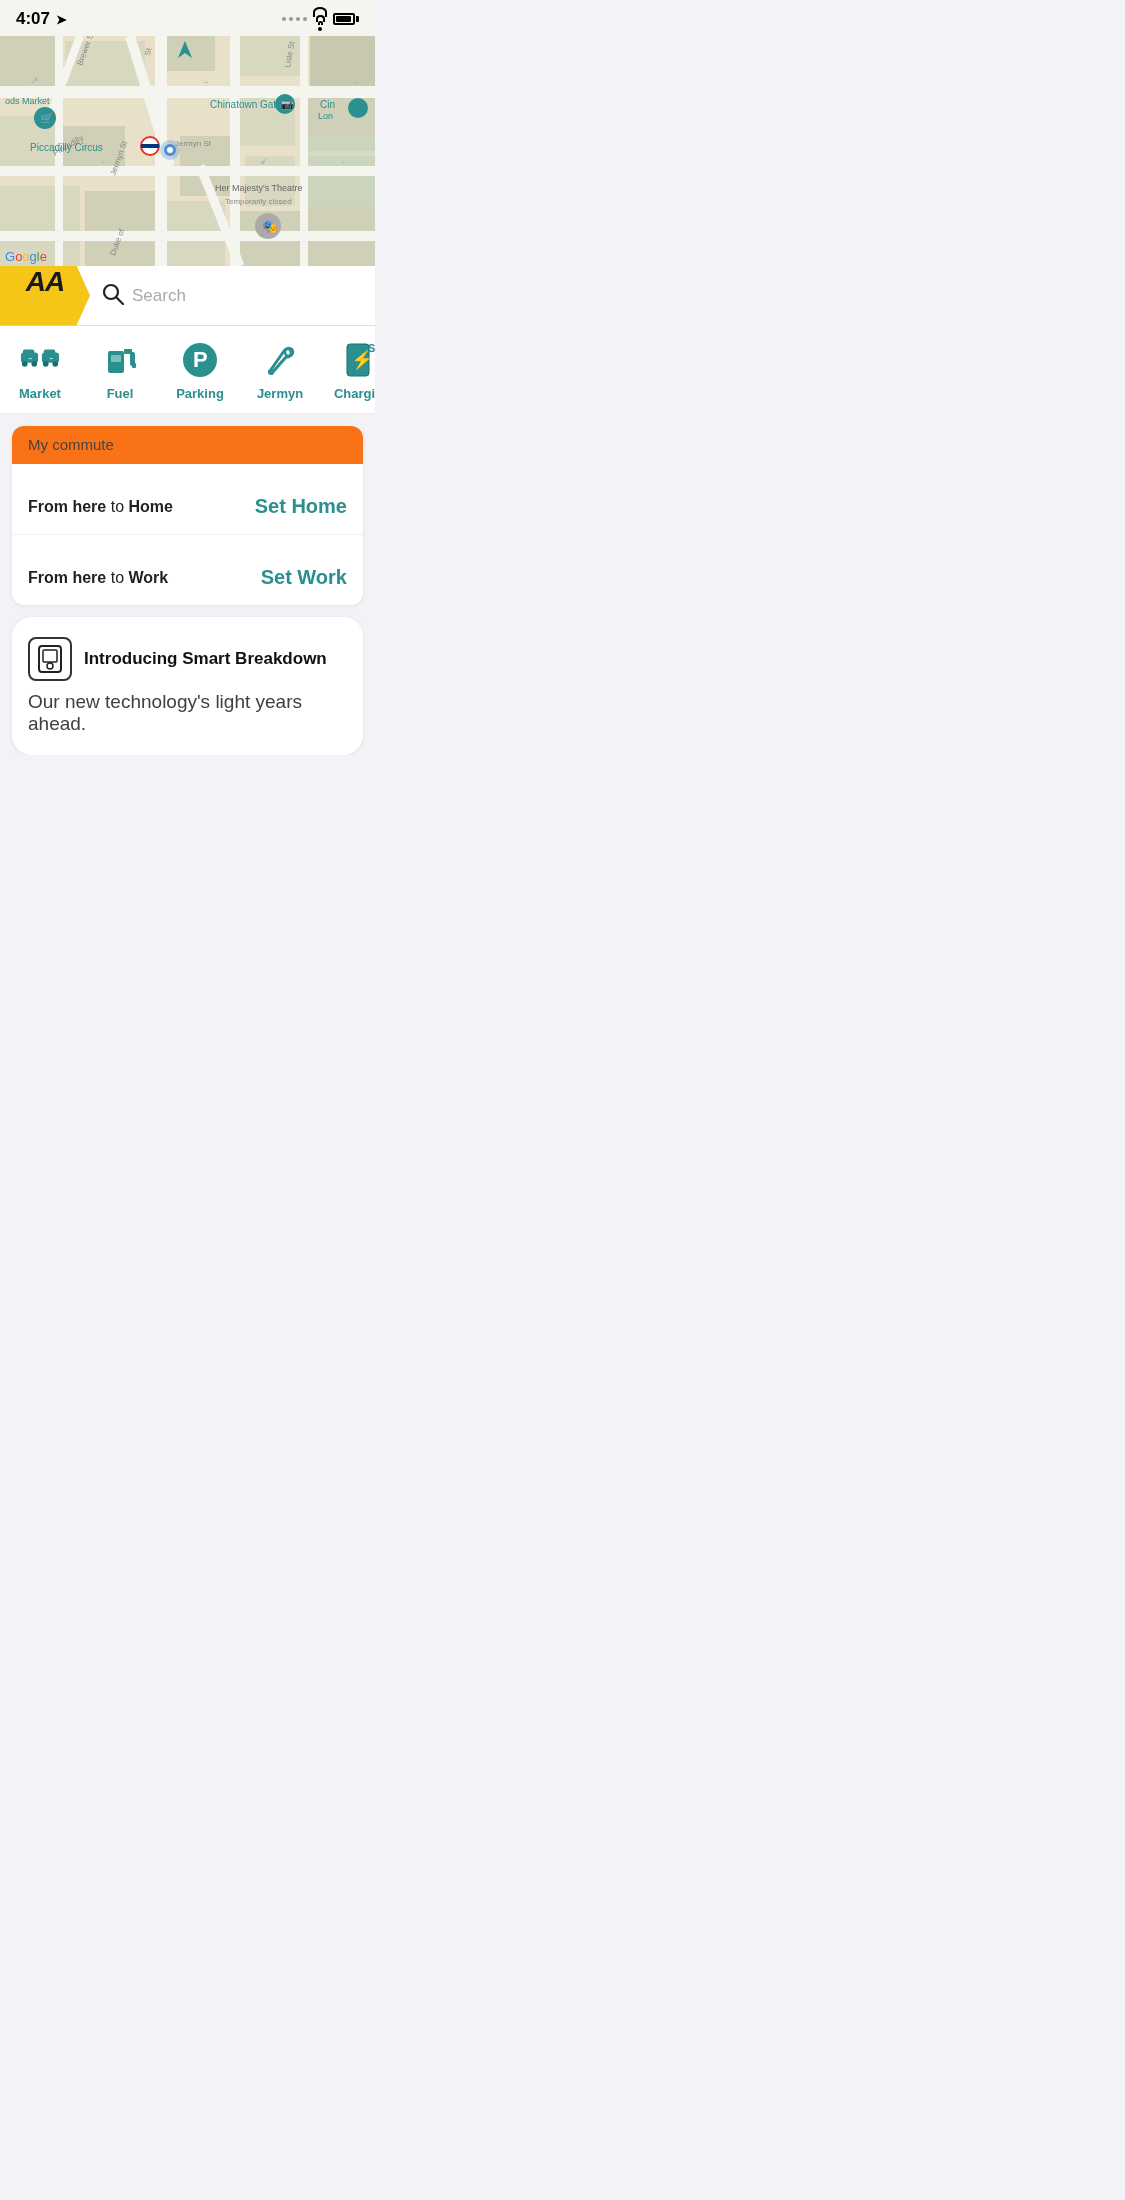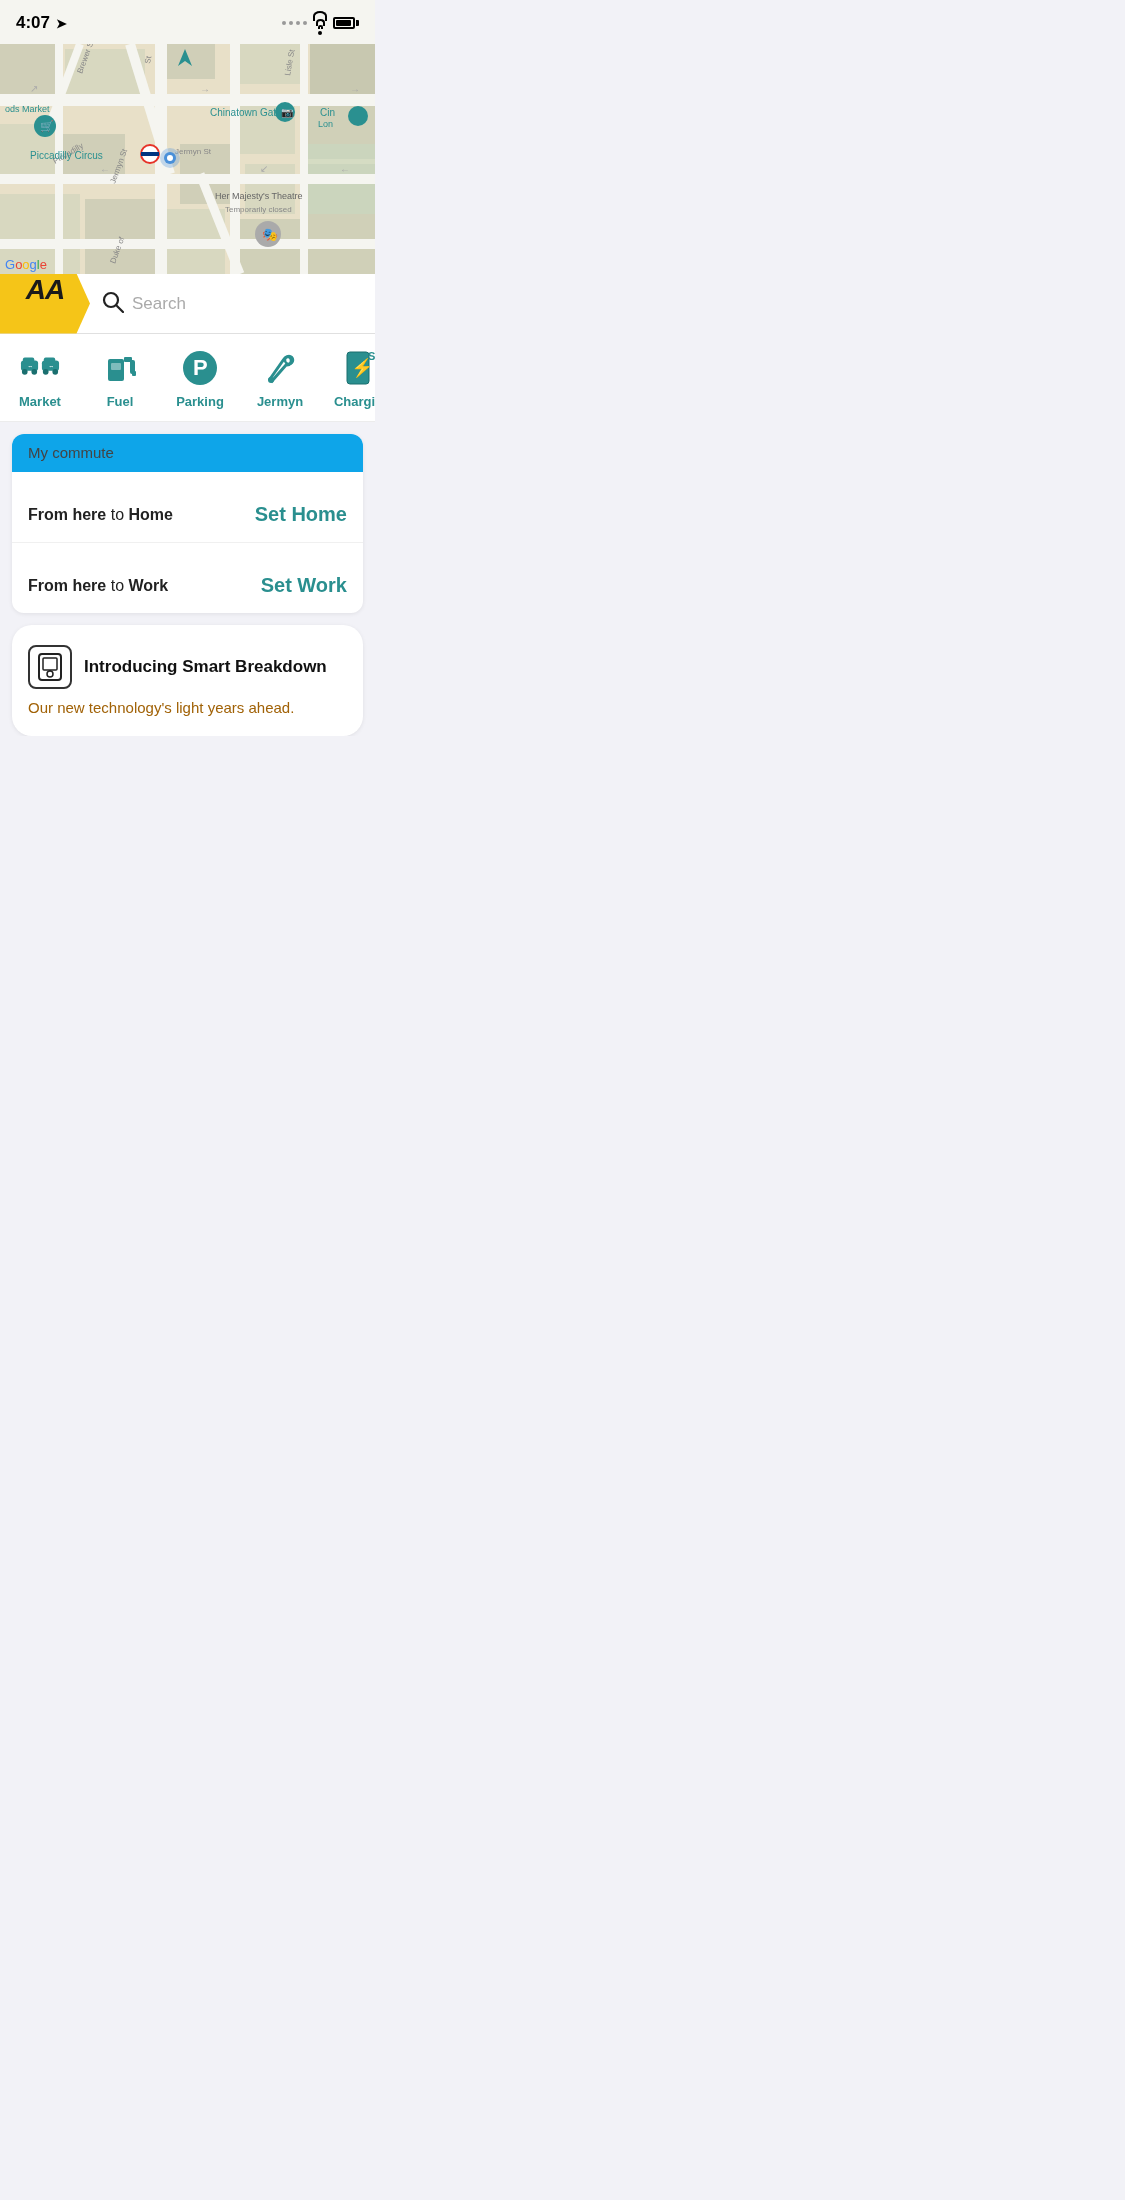--- a/index.html
+++ b/index.html
@@ -13,21 +13,21 @@
       overflow-x: hidden;
     }
 
     
     .status-bar {
       display: flex;
       justify-content: space-between;
       align-items: center;
       padding: 6px 16px 4px 16px;
       background: #f5f5f0;
-      height: 44px;
+      height: 36px;
     }
     .status-time {
       font-size: 17px;
       font-weight: 600;
       color: #000;
       display: flex;
       align-items: center;
       gap: 4px;
     }
     .status-icons {
@@ -131,21 +131,21 @@
     }
 
     
     .commute-card {
       background: #fff;
       border-radius: 12px;
       overflow: hidden;
       box-shadow: 0 1px 4px rgba(0,0,0,0.08);
     }
     .commute-header {
-      background: #0ea5e9;
+      background: #f97316;
       padding: 10px 16px;
     }
     .commute-header-text {
       font-size: 15px;
       color: #444;
     }
     .commute-row {
       display: flex;
       align-items: center;
       justify-content: space-between;
@@ -193,22 +193,22 @@
       align-items: center;
       justify-content: center;
       flex-shrink: 0;
     }
     .breakdown-title {
       font-size: 17px;
       font-weight: 700;
       color: #111;
     }
     .breakdown-subtitle {
-      font-size: 15px;
-      color: #a16207;
+      font-size: 19px;
+      color: #404040;
     }
 
     
     .wifi-icon {
       display: flex;
       flex-direction: column;
       align-items: center;
       gap: 1px;
     }
     .wifi-arc {

